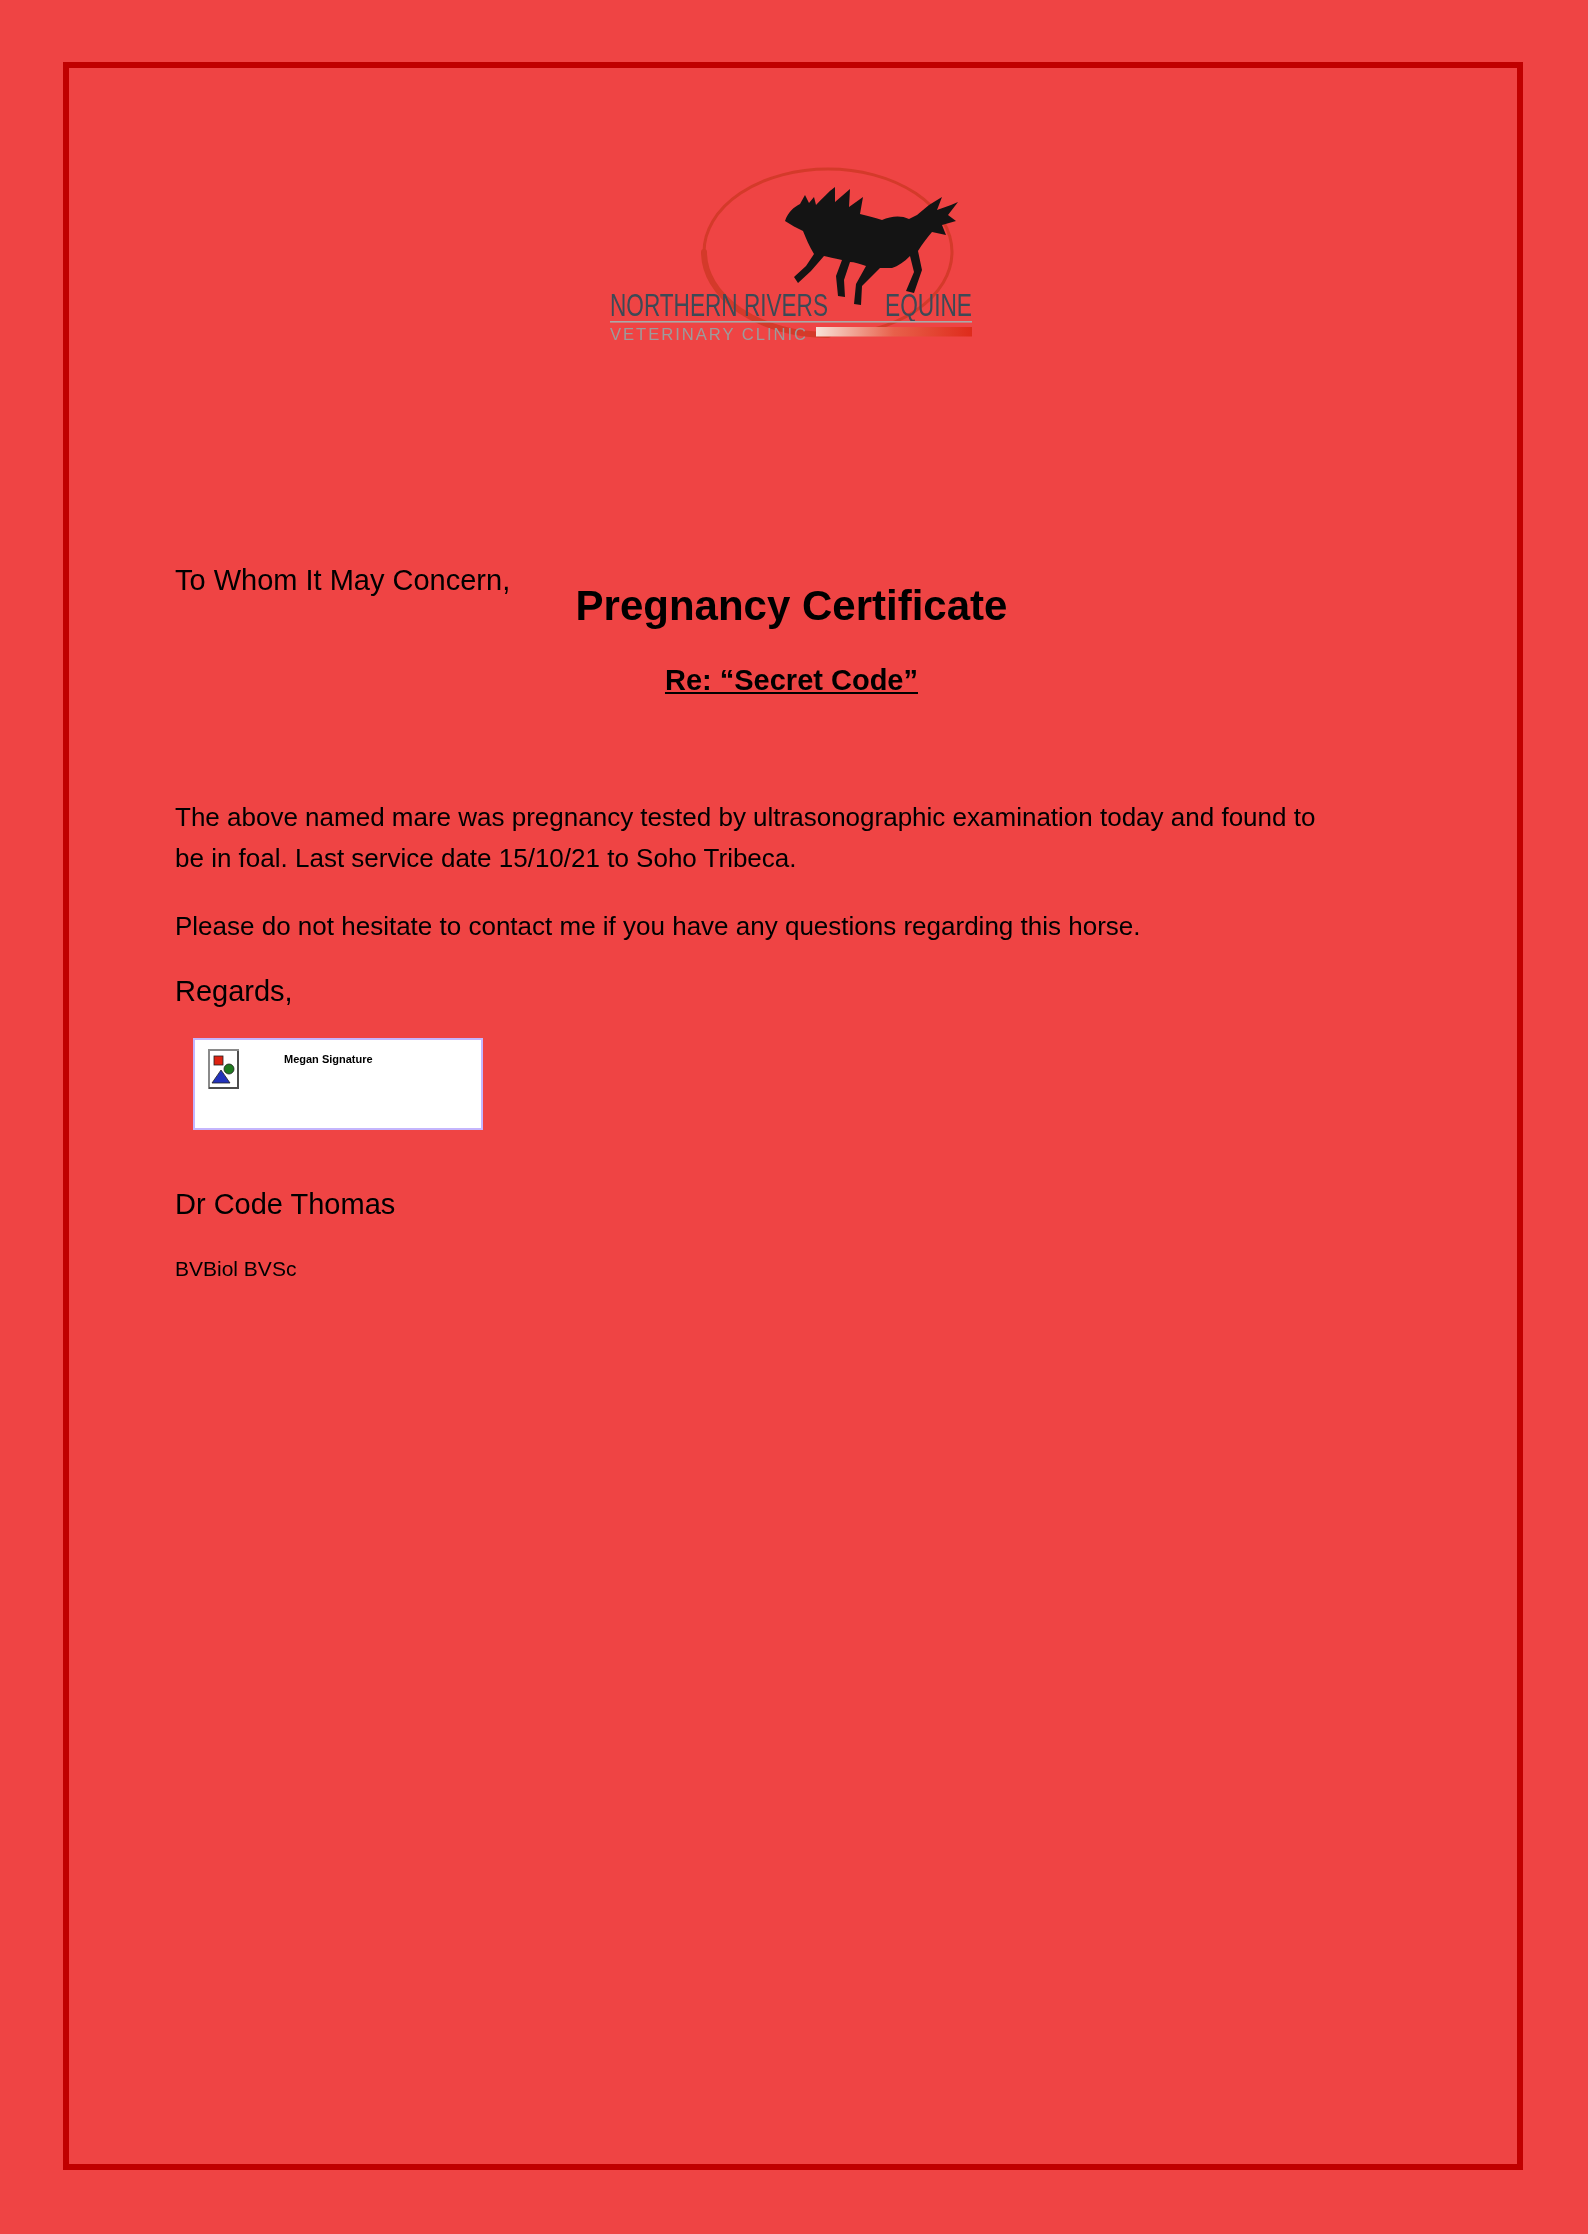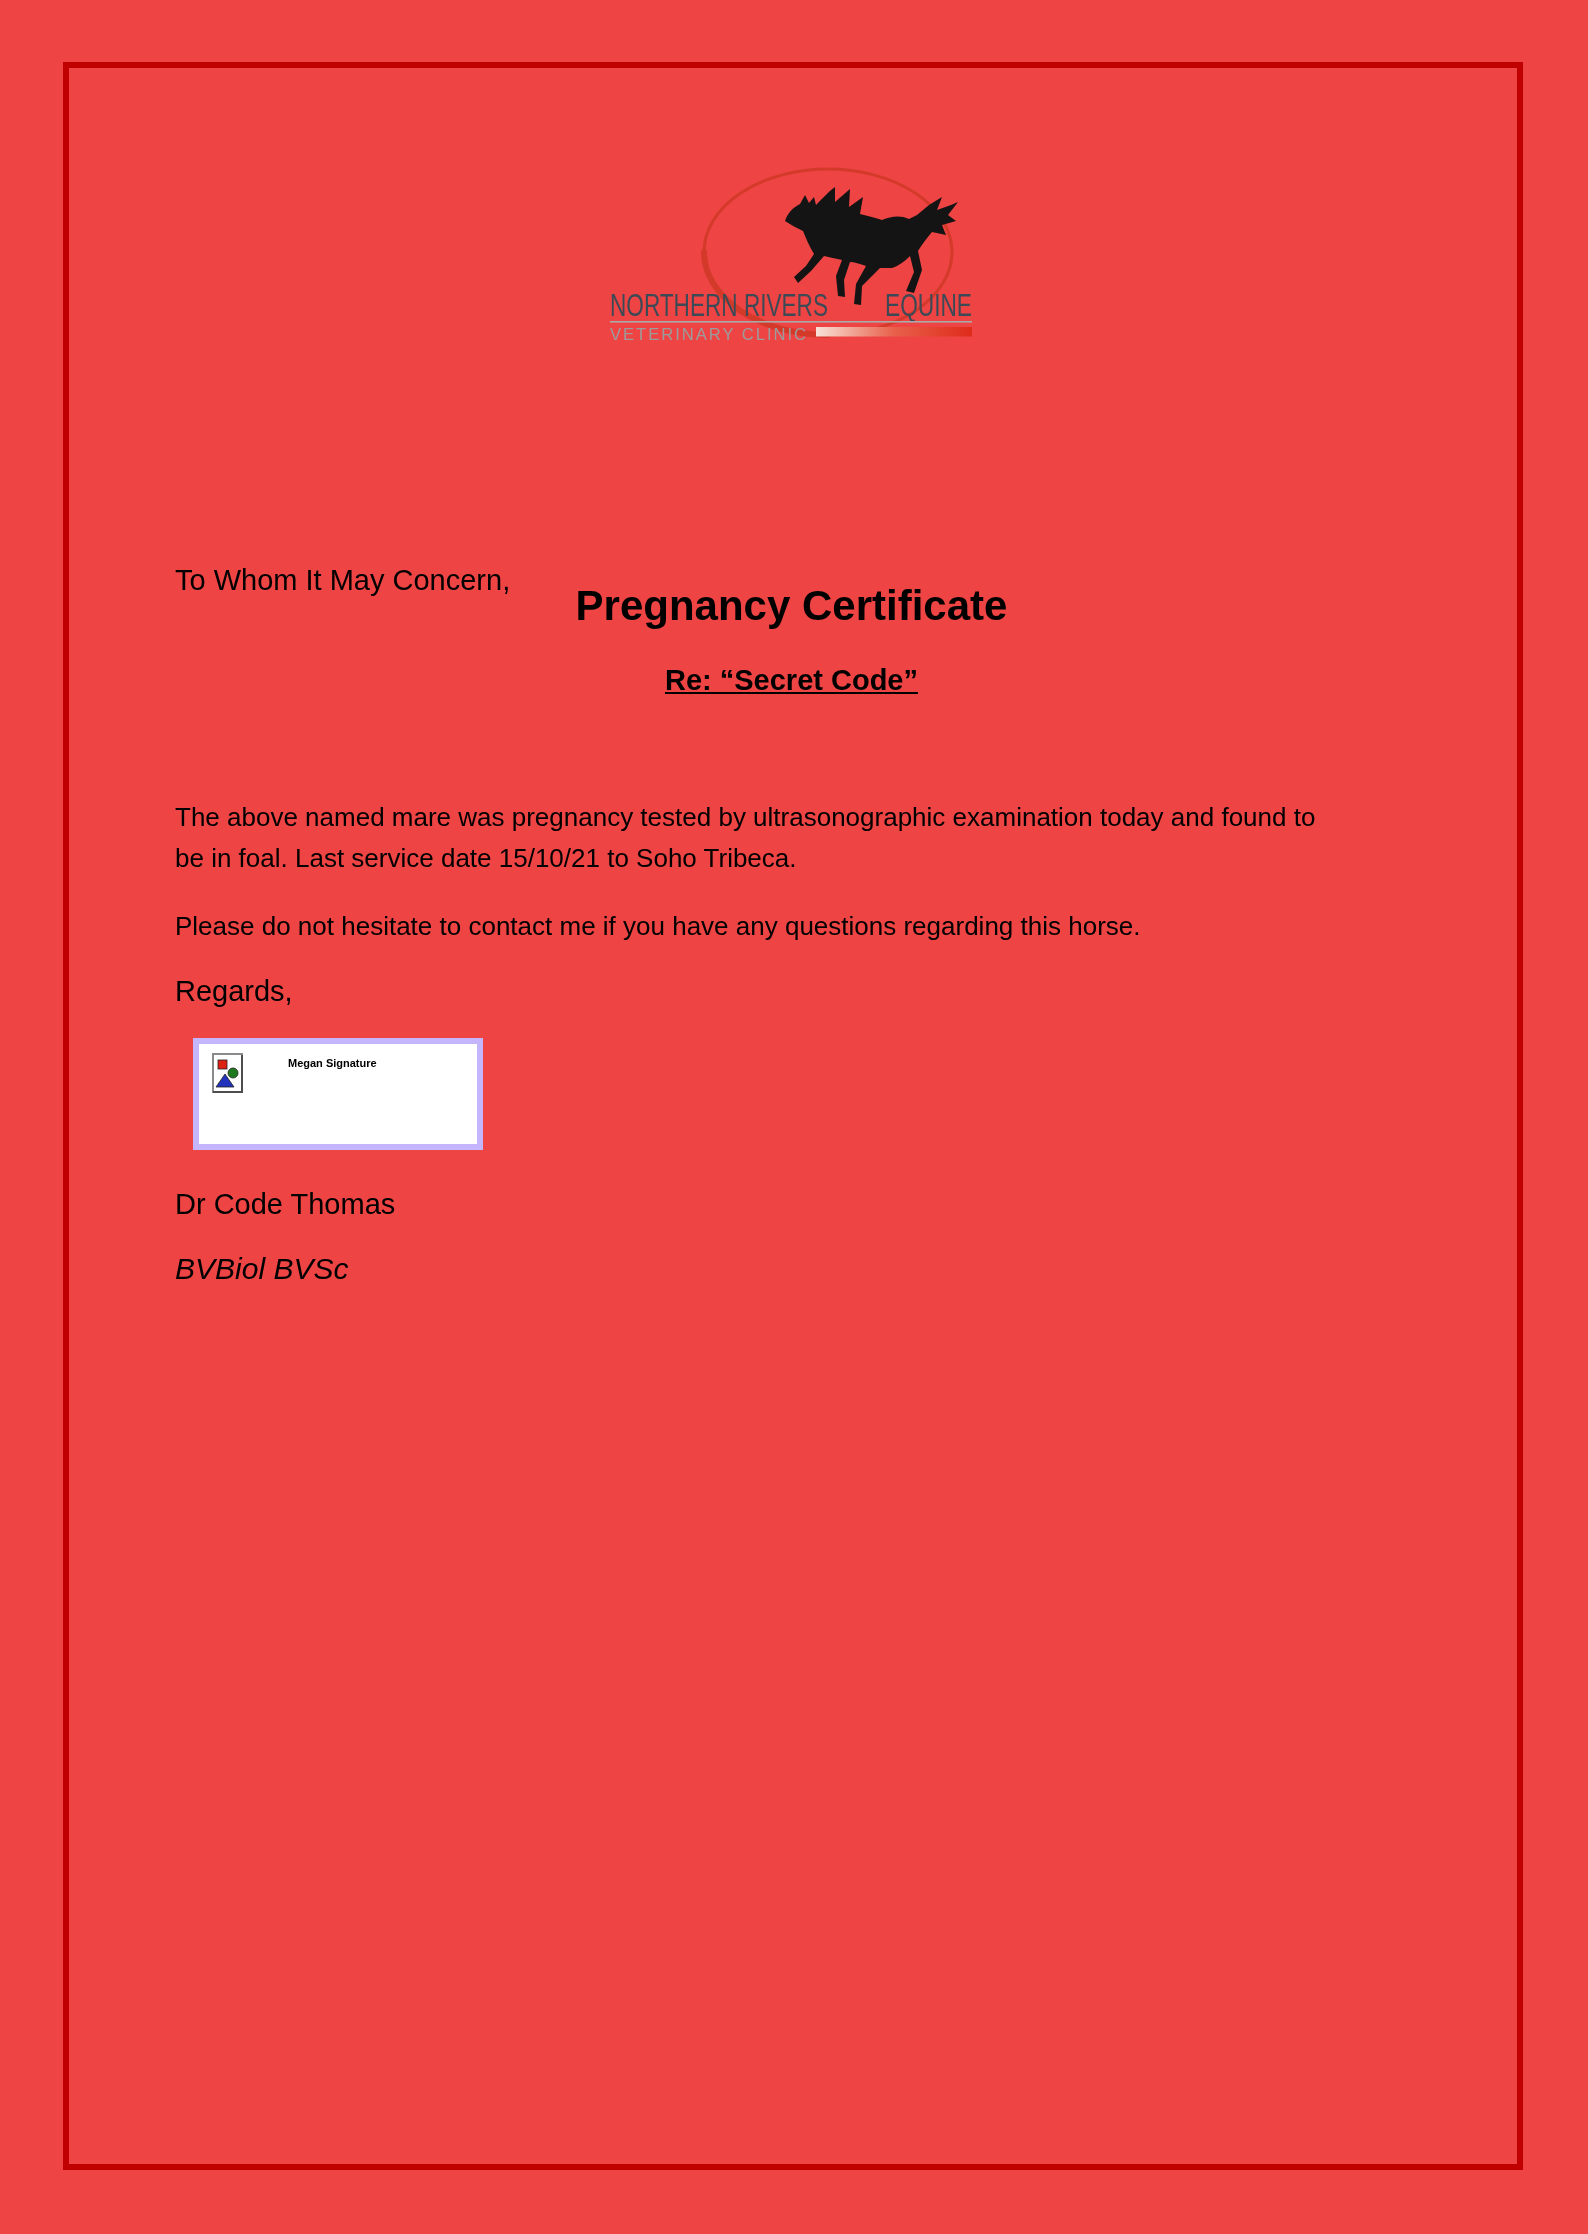--- a/index.html
+++ b/index.html
@@ -14,27 +14,27 @@
   .salutation{position:absolute;left:175px;top:516px;font-size:29px;line-height:40px;margin-top:44px;}
   .title{position:absolute;left:175px;top:586px;width:1233px;margin:0;text-align:center;
         font-size:42px;font-weight:700;line-height:40px;}
   .subject{position:absolute;left:175px;top:661px;width:1233px;margin:0;text-align:center;
         font-size:29px;font-weight:700;line-height:38px;text-decoration:underline;}
   .para{position:absolute;left:175px;width:1240px;margin:0;font-size:26px;line-height:41px;
         white-space:pre-line;}
   .p1{top:797px;}
   .p2{top:906px;}
   .closing{position:absolute;left:175px;top:971px;margin:0;font-size:29px;line-height:40px;}
-  .sigbox{position:absolute;left:193px;top:1038px;width:290px;height:112px;
-        border:6px solid #c4b5fd;box-sizing:border-box;background:#fff;}
+  .sigbox{position:absolute;left:193px;top:1038px;width:290px;height:92px;
+        border:2px solid #c4b5fd;box-sizing:border-box;background:#fff;}
   .sigbox .imgicon{position:absolute;left:13px;top:9px;width:31px;height:40px;}
   .sigbox .siglabel{position:absolute;left:89px;top:13px;font-size:11px;font-weight:700;
         color:#000;letter-spacing:0px;}
   .signame{position:absolute;left:175px;top:1184px;margin:0;font-size:29px;line-height:40px;}
-  .sigcreds{position:absolute;left:175px;top:1249px;margin:0;font-size:30px;line-height:40px;font-style:italic;}
+  .sigcreds{position:absolute;left:175px;top:1249px;margin:0;font-size:21px;line-height:40px;}
 </style>
 </head>
 <body>
 
 <div class="page">
   <div class="page-border"></div>
 
   <header class="logo">
     <svg viewBox="0 0 380 212" xmlns="http://www.w3.org/2000/svg">
       <defs>

